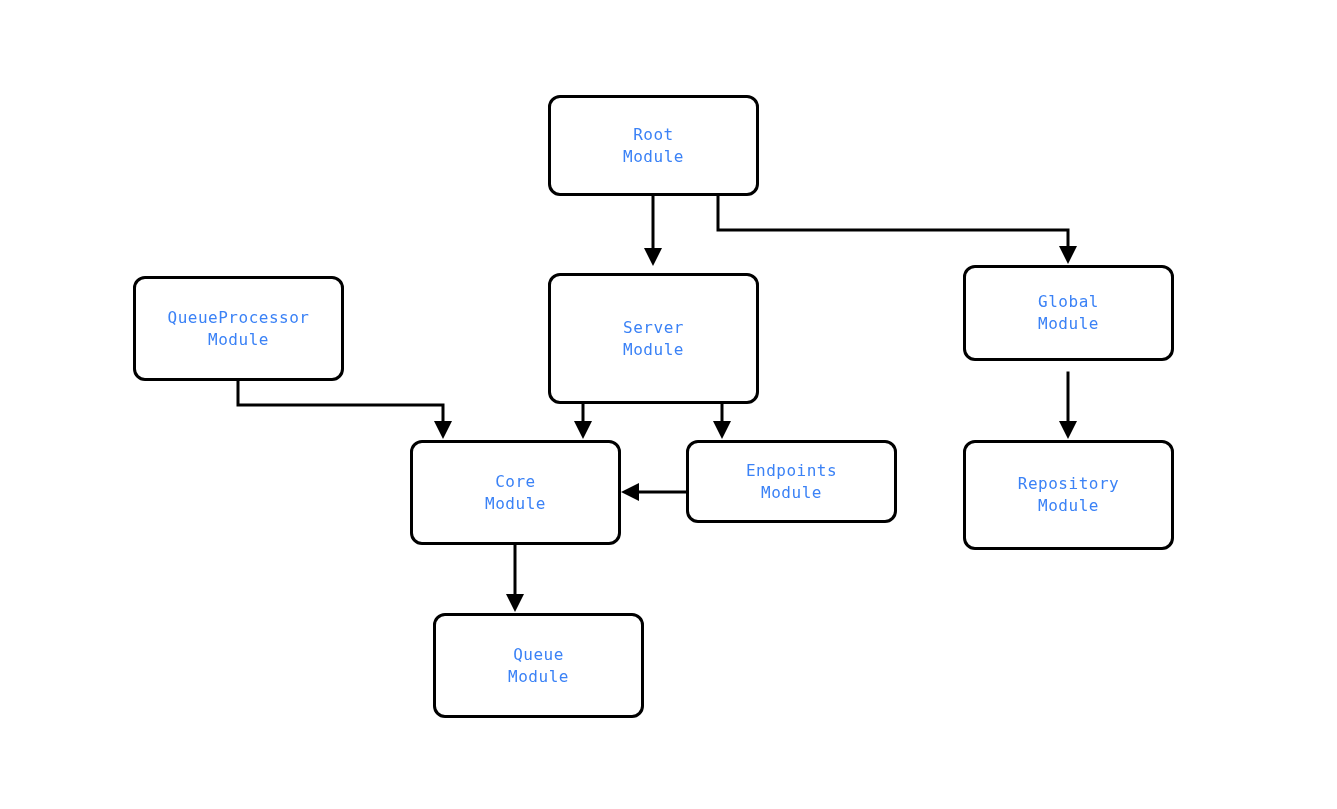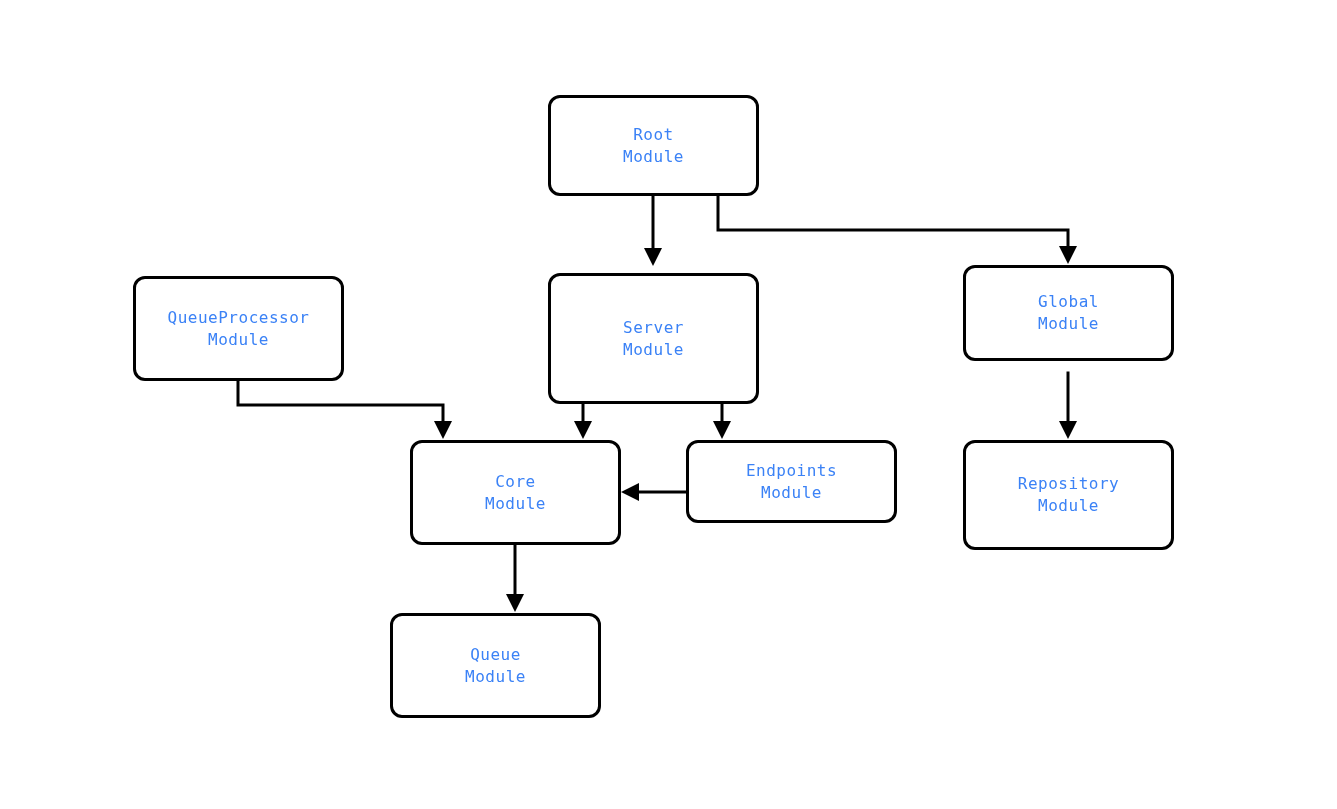--- a/index.html
+++ b/index.html
@@ -105,17 +105,17 @@
   <div class="node" style="left:686px; top:440px; width:211px; height:83px;">
     <span>Endpoints
 Module</span>
   </div>
 
   <div class="node" style="left:963px; top:440px; width:211px; height:110px;">
     <span>Repository
 Module</span>
   </div>
 
-  <div class="node" style="left:390px; top:613px; width:211px; height:105px;">
+  <div class="node" style="left:433px; top:613px; width:211px; height:105px;">
     <span>Queue
 Module</span>
   </div>
 </div>
 
 </body></html>

